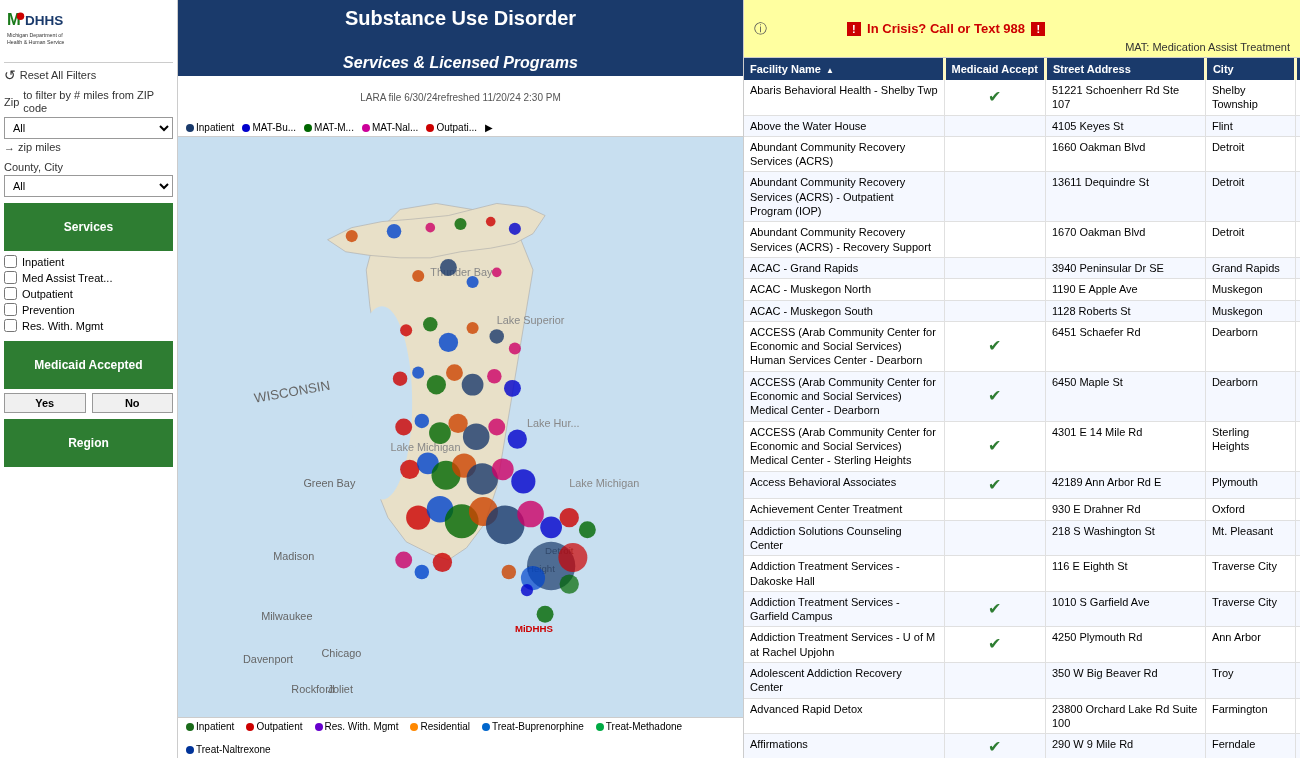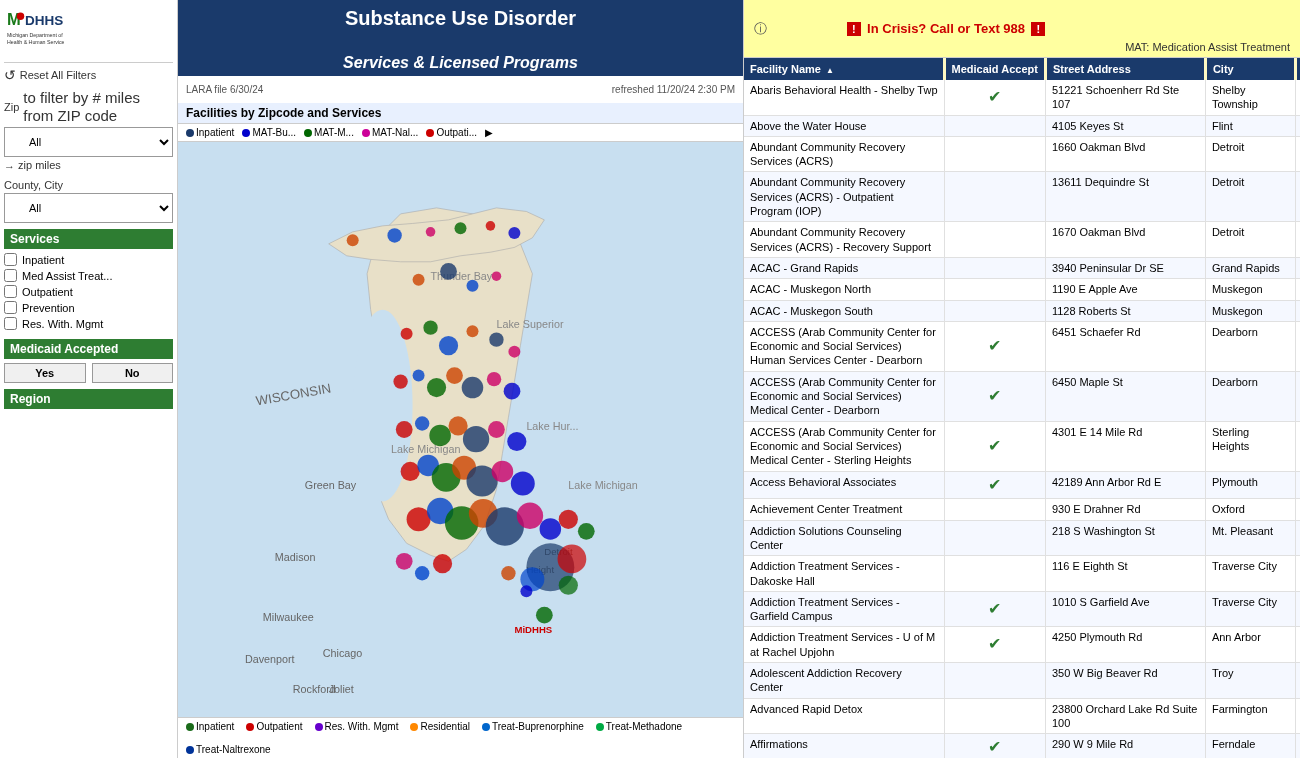--- a/index.html
+++ b/index.html
@@ -44,40 +44,41 @@
     }
     .filter-label {
       font-size: 11px;
       color: #333;
       margin-bottom: 2px;
       display: flex;
       align-items: center;
       gap: 4px;
     }
     .filter-note {
-      font-size: 15px;
+      font-size: 11px;
       color: #333;
       line-height: 1.2;
     }
     select {
       width: 100%;
       font-size: 11px;
-      padding: 2px 20px;
+      padding: 2px 4px;
       border: 1px solid #999;
       background: #fff;
-      height: 30px;
+      height: 22px;
     }
 
     .section-header {
       background: #2e7d32;
       color: #fff;
       font-weight: bold;
       font-size: 12px;
-      padding: 3px 6px;
+      padding: 17px 6px;
       margin-bottom: 4px;
+      text-align: center;
     }
 
     .checkbox-item {
       display: flex;
       align-items: center;
       gap: 5px;
       font-size: 11px;
       margin-bottom: 3px;
       cursor: pointer;
     }
@@ -120,23 +121,23 @@
     }
     .map-header p {
       font-size: 16px;
       font-style: italic;
       font-weight: bold;
       margin-top: 24px;
     }
     .map-meta {
       font-size: 10px;
       color: #555;
-      padding: 8px 8px;
-      display: flex;
-      justify-content: space-between;
+      padding: 16px 8px;
+      display: flex;
+      justify-content: center;
     }
     .map-title-bar {
       background: #e8f0fe;
       font-size: 12px;
       font-weight: bold;
       padding: 3px 8px;
       border-bottom: 1px solid #ccc;
     }
     .map-legend-bar {
       padding: 3px 8px;
@@ -335,21 +336,20 @@
     <p>Services &amp; Licensed Programs</p>
   </div>
   <div class="map-meta">
     <span>
       <span>LARA file</span>&nbsp;<span>6/30/24</span>
     </span>
     <span>
       <span>refreshed</span>&nbsp;<span>11/20/24 2:30 PM</span>
     </span>
   </div>
-  <div class="map-title-bar">Facilities by Zipcode and Services</div>
   <div class="map-legend-bar" id="map-legend-top">
       <span class="legend-item">
         <span class="legend-dot" style="background:#1a3a6b;"></span>
         <span>Inpatient</span>
       </span>
       <span class="legend-item">
         <span class="legend-dot" style="background:#0000cc;"></span>
         <span>MAT-Bu...</span>
       </span>
       <span class="legend-item">

